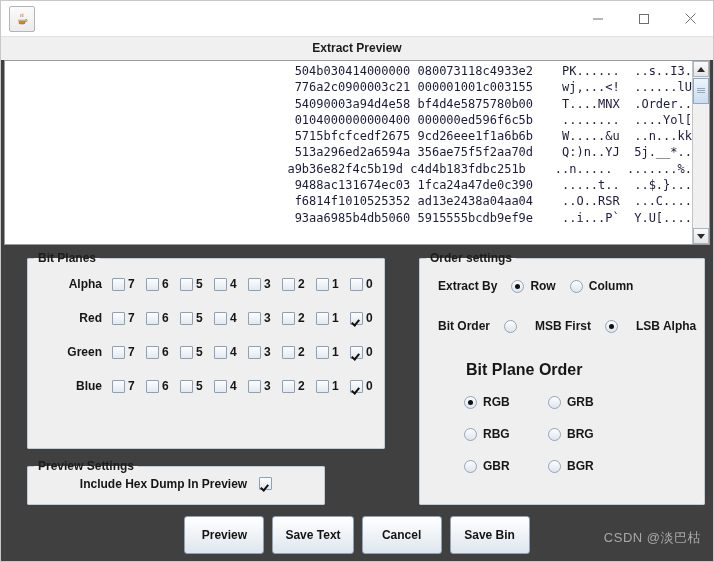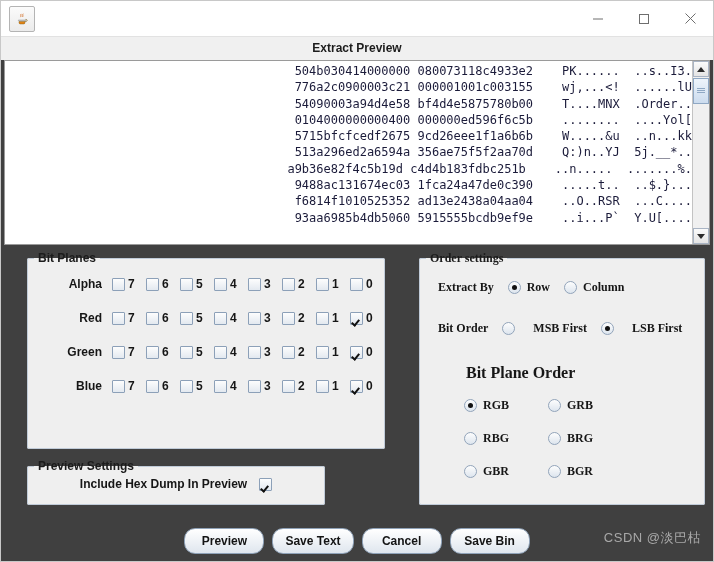--- a/index.html
+++ b/index.html
@@ -176,21 +176,20 @@
     position: absolute;
     left: 26px;
     top: 0;
     width: 298px;
   }
   .right-col {
     position: absolute;
     left: 418px;
     top: 0;
     width: 286px;
-    font-family: Liberation Serif, serif;
   }
 
   #bit-planes-group { height: 198px; }
   #preview-settings-group { margin-top: 10px; height: 46px; }
   #order-settings-group { height: 254px; }
 
   
   .bp-row {
     display: flex;
     align-items: center;
@@ -297,21 +296,20 @@
   .bpo-grid {
     margin: 12px 0 0 44px;
     display: grid;
     grid-template-columns: 84px 84px;
     grid-row-gap: 18px;
   }
 
   
   .ps-row {
     display: flex;
-    align-items: center;
     justify-content: center;
     margin-top: 4px;
   }
   .ps-label {
     font-size: 12px;
     font-weight: bold;
     color: #161616;
     margin-right: 12px;
   }
 
@@ -320,28 +318,28 @@
     position: absolute;
     left: 0;
     right: 0;
     bottom: 7px;
     display: flex;
     justify-content: center;
     gap: 8px;
   }
   .btn {
     min-width: 80px;
-    height: 26px;
+    height: 38px;
     padding: 9px 12px;
     font-size: 12px;
     font-weight: bold;
     color: #141414;
     background: linear-gradient(#ffffff, #dfe6ee);
     border: 1px solid #8fa2b8;
-    border-radius: 11px;
+    border-radius: 3px;
     display: flex;
     align-items: center;
     justify-content: center;
     box-sizing: border-box;
   }
 
   
   .watermark {
     position: absolute;
     right: 12px;
@@ -597,21 +595,21 @@
 
         <div class="row-line" id="bit-order-row">
           <span class="field-label">Bit Order</span>
           <div id="bit-order-options" style="display:flex">
               <div class="rb-item" style="margin-left: 14px;">
                 <span class="radio"></span>
                 <span class="rb-label">MSB First</span>
               </div>
               <div class="rb-item" style="margin-left: 14px;">
                 <span class="radio selected"></span>
-                <span class="rb-label">LSB First</span>
+                <span class="rb-label">LSB Alpha</span>
               </div>
             </div>
         </div>
 
         <div class="bpo-title">Bit Plane Order</div>
         <div class="bpo-grid" id="bit-plane-order-options">
             <div class="rb-item">
               <span class="radio selected"></span>
               <span class="rb-label">RGB</span>
             </div>

